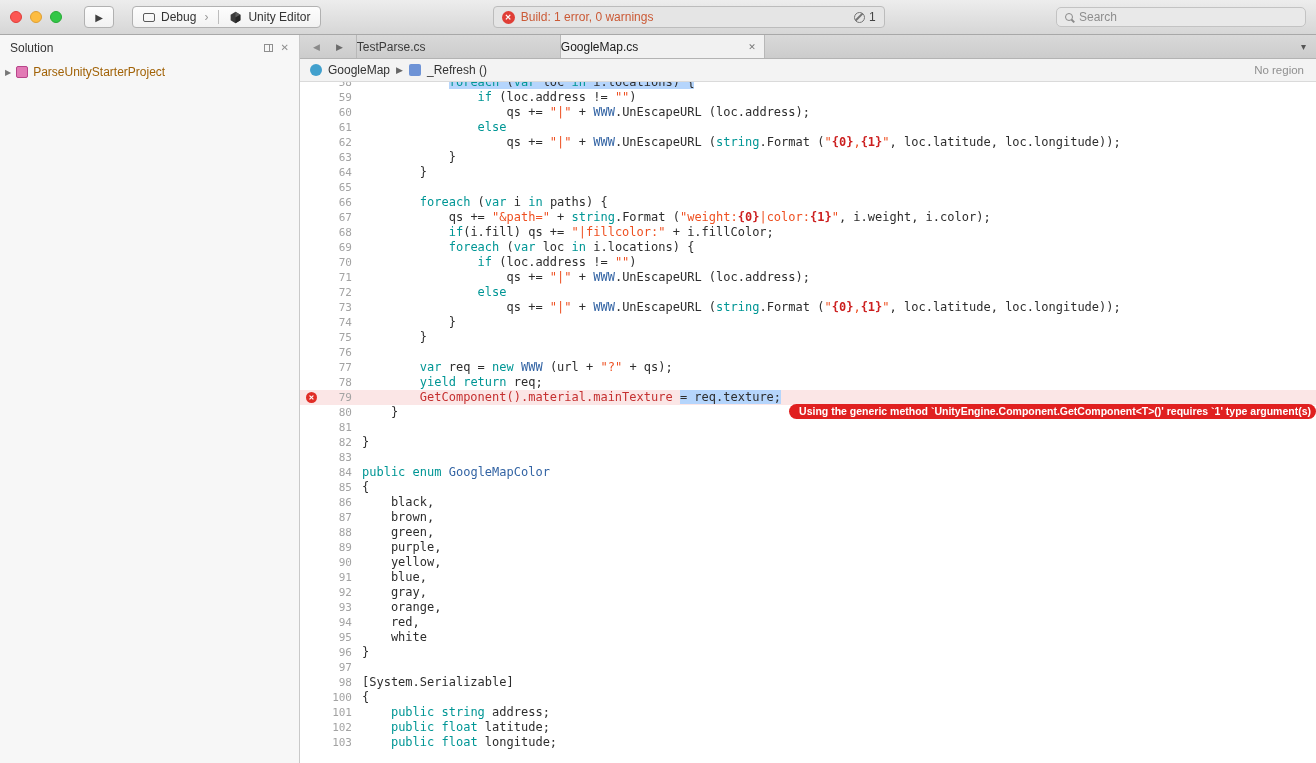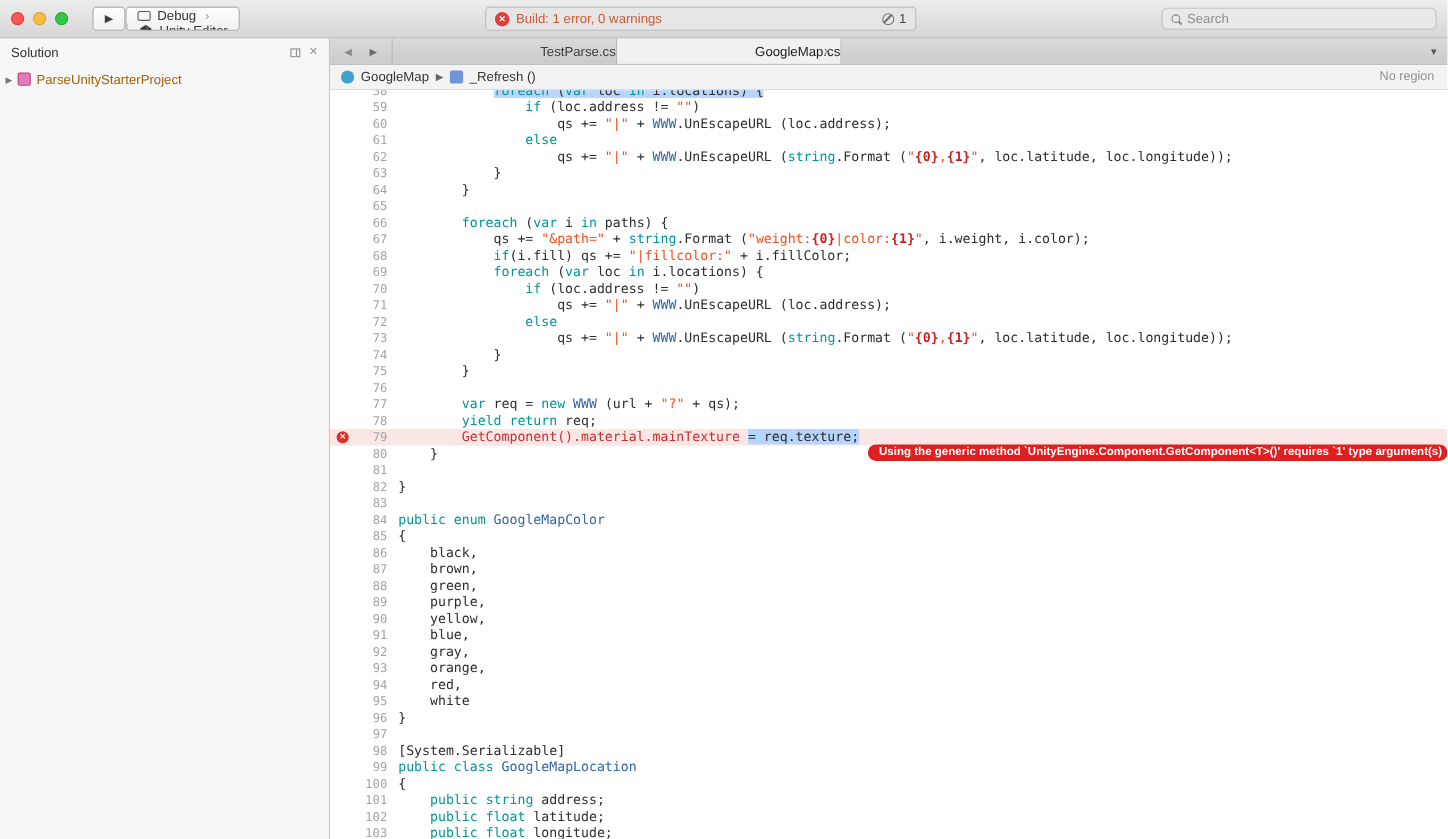--- a/index.html
+++ b/index.html
@@ -11,22 +11,22 @@
   .toolbar { height:35px; flex:0 0 35px; background:linear-gradient(#ededed,#d6d6d6);
              border-bottom:1px solid #a8a8a8; display:flex; align-items:center; padding:0 8px; }
   .traffic { display:flex; gap:8px; margin-left:2px; }
   .light { width:12px; height:12px; border-radius:50%; }
   .light.red    { background:#fc5753; border:1px solid #df3e38; }
   .light.yellow { background:#fdbc40; border:1px solid #de9f34; }
   .light.green  { background:#33c748; border:1px solid #27aa35; }
   .run-btn { margin-left:22px; width:30px; height:22px; border:1px solid #b1b1b1; border-radius:4px;
              background:linear-gradient(#fdfdfd,#f1f1f1); display:flex; align-items:center; justify-content:center; }
   .play-glyph { font-size:10px; color:#3f3f3f; }
-  .config { height:22px; display:flex; align-items:flex-start; border:1px solid #b1b1b1;
-            border-radius:4px; background:linear-gradient(#fdfdfd,#f2f2f2); overflow:hidden;flex-direction:column; }
+  .config { margin-left:18px; height:22px; display:flex; align-items:center; border:1px solid #b1b1b1;
+            border-radius:4px; background:linear-gradient(#fdfdfd,#f2f2f2); overflow:hidden; }
   .config-seg { display:flex; align-items:center; gap:6px; padding:0 10px; font-size:12px; color:#333; }
   .config-seg.seg2 { border-left:1px solid #bdbdbd; }
   .monitor-icon { width:12px; height:9px; border:1px solid #5a5a5a; border-radius:2px; }
   .chev { color:#999; font-size:12px; margin-left:2px; }
   .unity-icon { display:flex; }
   .spacer { flex:1; }
   .status-pill { width:392px; height:22px; border:1px solid #bcbcbc; border-radius:4px; background:#e5e5e5;
                  display:flex; align-items:center; padding:0 8px; gap:6px; }
   .err-badge { width:13px; height:13px; border-radius:50%; background:#e03e36; color:#fff; font-size:8px;
                font-weight:bold; display:flex; align-items:center; justify-content:center; flex:0 0 13px; }
@@ -57,21 +57,21 @@
   .solution-icon { width:12px; height:12px; background:#e27ab5; border:1px solid #b8458b; border-radius:2px; }
   .tree-label { font-size:12px; color:#a16207; }
 
   
   .editor { flex:1; display:flex; flex-direction:column; min-width:0; }
   .tabbar { height:24px; flex:0 0 24px; background:linear-gradient(#d9d9d9,#cccccc);
             border-bottom:1px solid #b3b3b3; display:flex; align-items:stretch; }
   .nav-arrows { display:flex; align-items:center; gap:16px; padding:0 13px; border-right:1px solid #b8b8b8; }
   .nav-arrow { font-size:9px; color:#8a8a8a; }
   .nav-arrow.fwd { color:#6b6b6b; }
-  .tab { width:204px; position:relative; display:flex; align-items:center; justify-content:flex-end;
+  .tab { width:204px; position:relative; display:flex; align-items:center; justify-content:flex-start;
          border-right:1px solid #b8b8b8; font-size:12px; color:#3c3c3c; }
   .tab.active { background:#f1f1f1; color:#1b1b1b; }
   .tab-close { position:absolute; right:8px; font-size:9px; color:#777; }
   .tab-overflow { margin-left:auto; align-self:center; padding-right:10px; font-size:10px; color:#555; }
   .breadcrumb { height:23px; flex:0 0 23px; background:#f3f3f3; border-bottom:1px solid #dadada;
                 display:flex; align-items:center; padding:0 10px; gap:6px; font-size:12px; color:#333; }
   .class-icon { width:12px; height:12px; border-radius:50%; background:#41a0cd; flex:0 0 12px; }
   .crumb-arrow { font-size:9px; color:#666; }
   .method-icon { width:12px; height:12px; border-radius:2px; background:#6e93d6; flex:0 0 12px; }
   .bc-spacer { flex:1; }
@@ -351,24 +351,20 @@
             </div>
             <div class="code-line">
               <span class="gutter"><span class="lnum">97</span></span>
               <span class="lcontent"></span>
             </div>
             <div class="code-line">
               <span class="gutter"><span class="lnum">98</span></span>
               <span class="lcontent"><span class="tk-p">[System.Serializable]</span></span>
             </div>
             <div class="code-line">
-              <span class="gutter"><span class="lnum">99</span></span>
-              <span class="lcontent"><span class="tk-k">public</span><span class="tk-p"> </span><span class="tk-k">class</span><span class="tk-p"> </span><span class="tk-t">GoogleMapLocation</span></span>
-            </div>
-            <div class="code-line">
               <span class="gutter"><span class="lnum">100</span></span>
               <span class="lcontent"><span class="tk-p">{</span></span>
             </div>
             <div class="code-line">
               <span class="gutter"><span class="lnum">101</span></span>
               <span class="lcontent"><span class="tk-p">    </span><span class="tk-k">public</span><span class="tk-p"> </span><span class="tk-k">string</span><span class="tk-p"> address;</span></span>
             </div>
             <div class="code-line">
               <span class="gutter"><span class="lnum">102</span></span>
               <span class="lcontent"><span class="tk-p">    </span><span class="tk-k">public</span><span class="tk-p"> </span><span class="tk-k">float</span><span class="tk-p"> latitude;</span></span>

